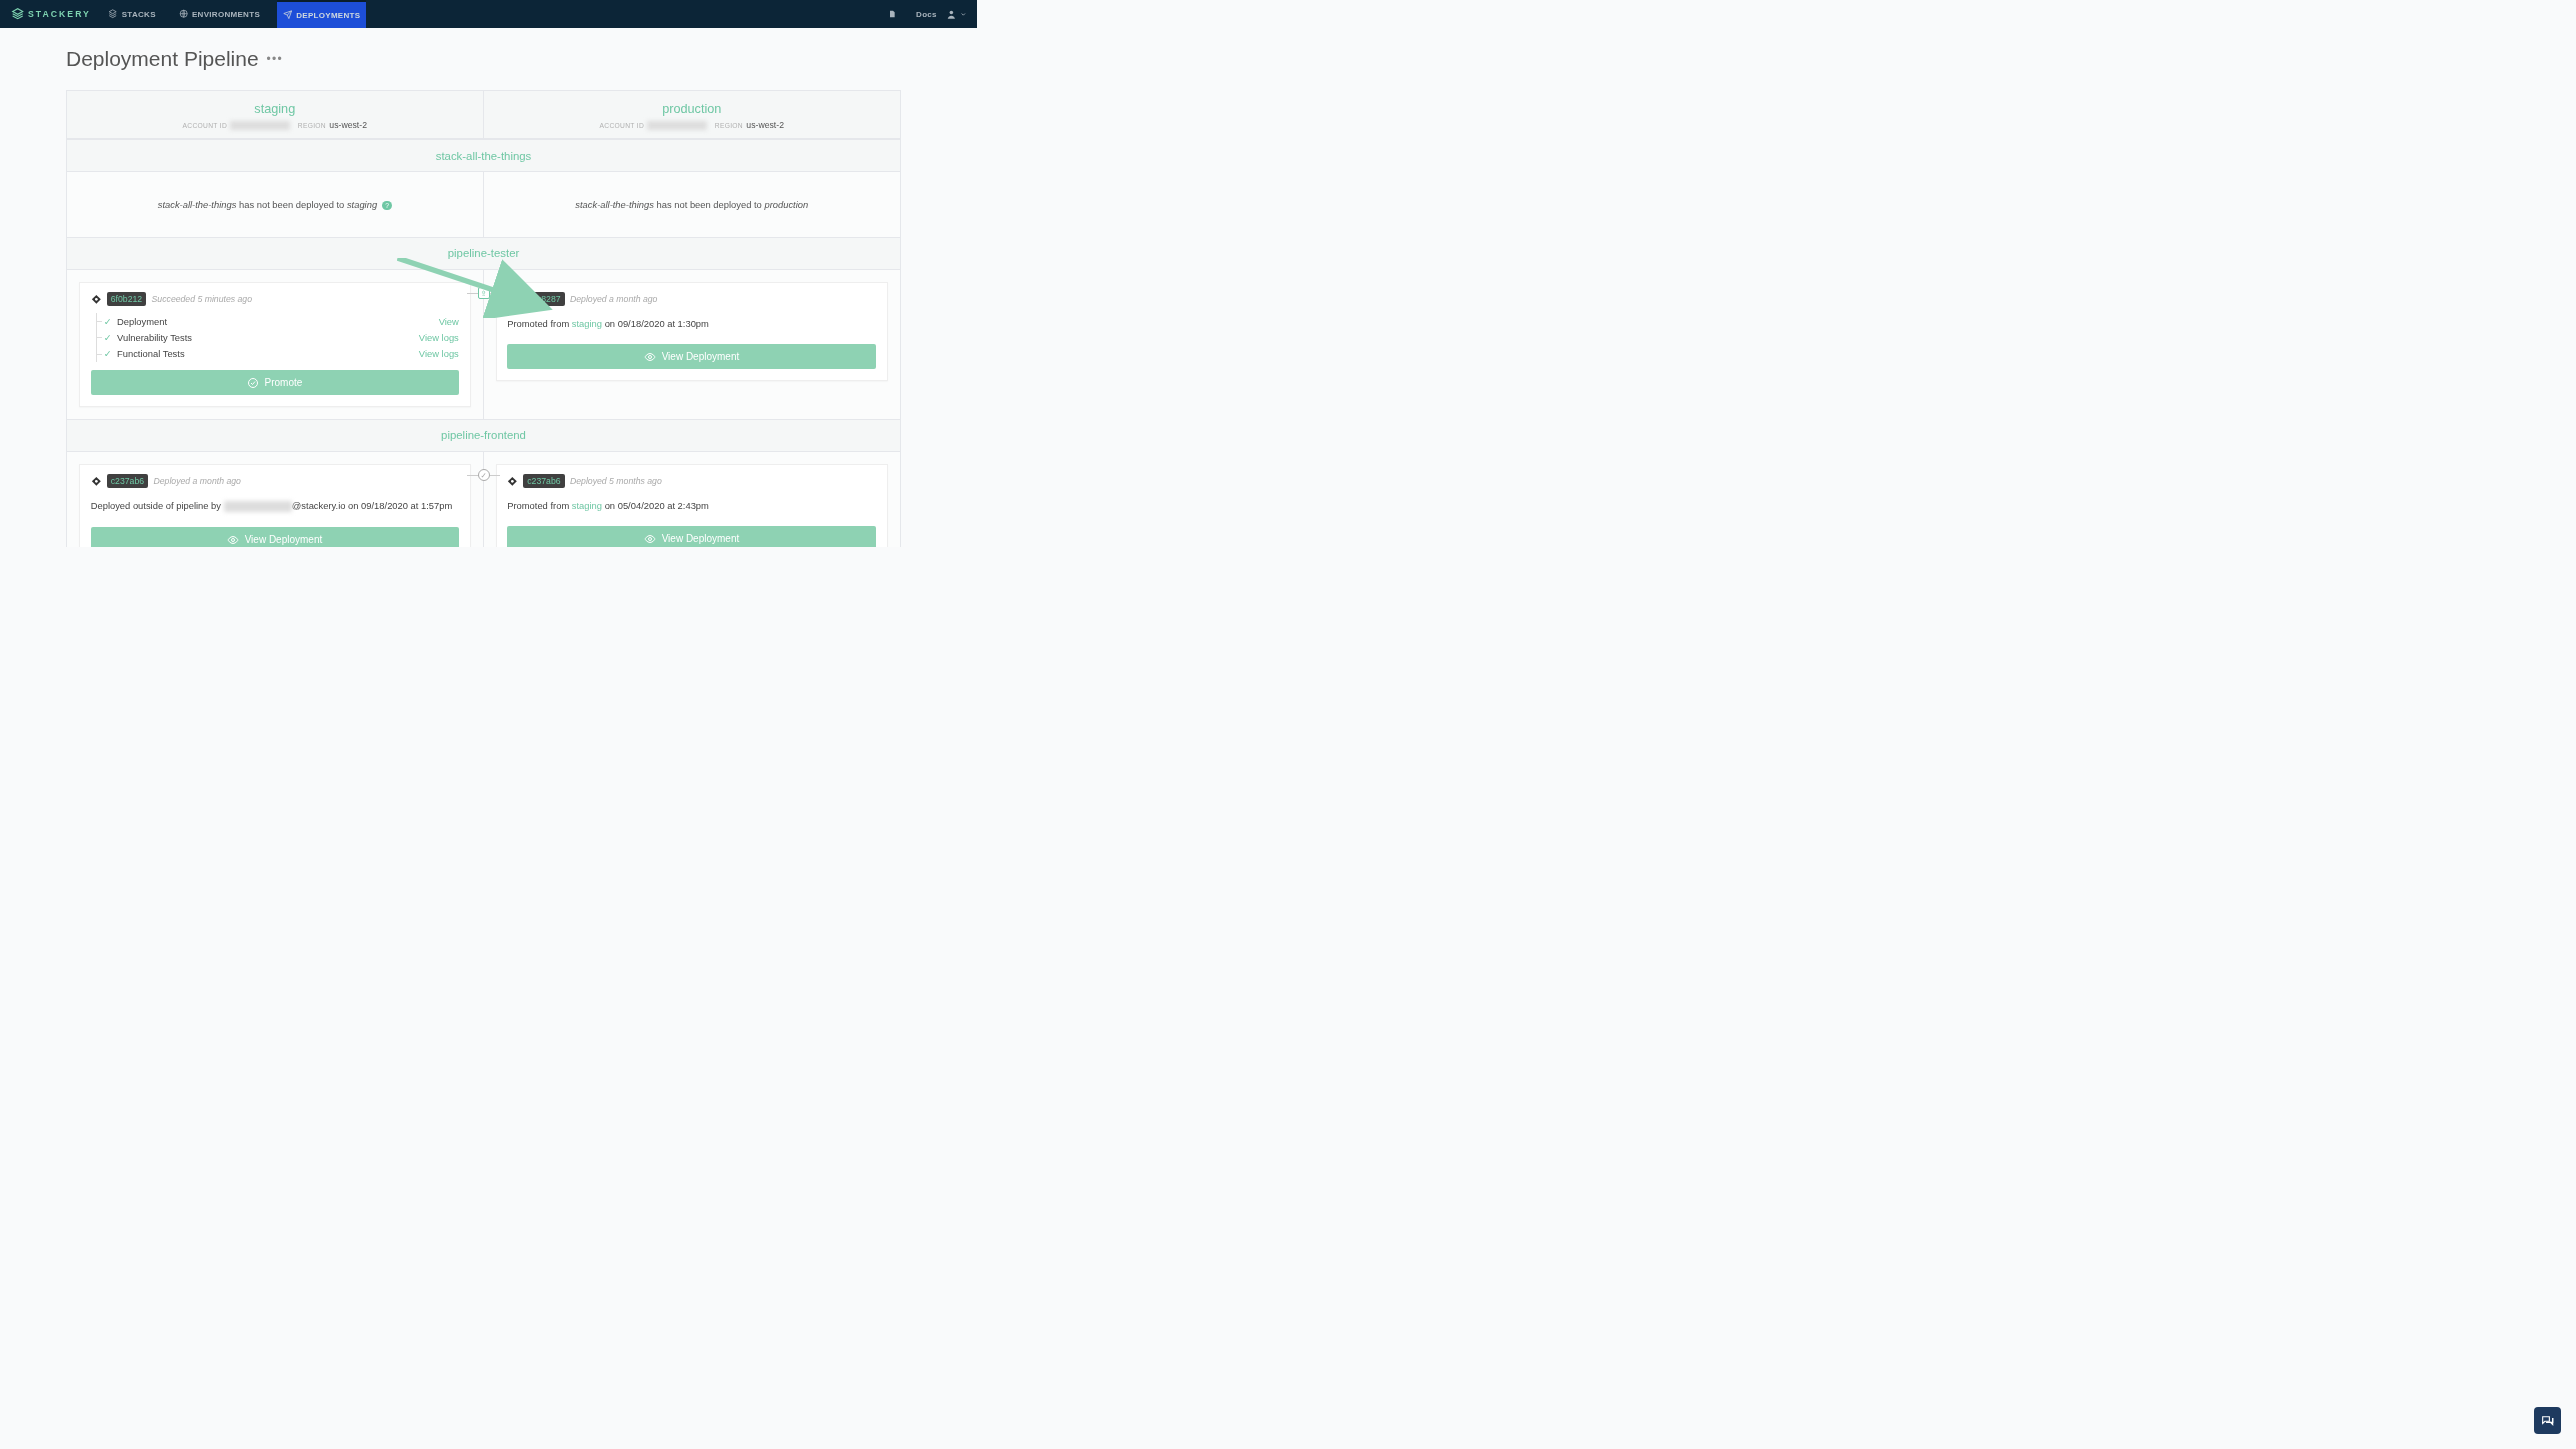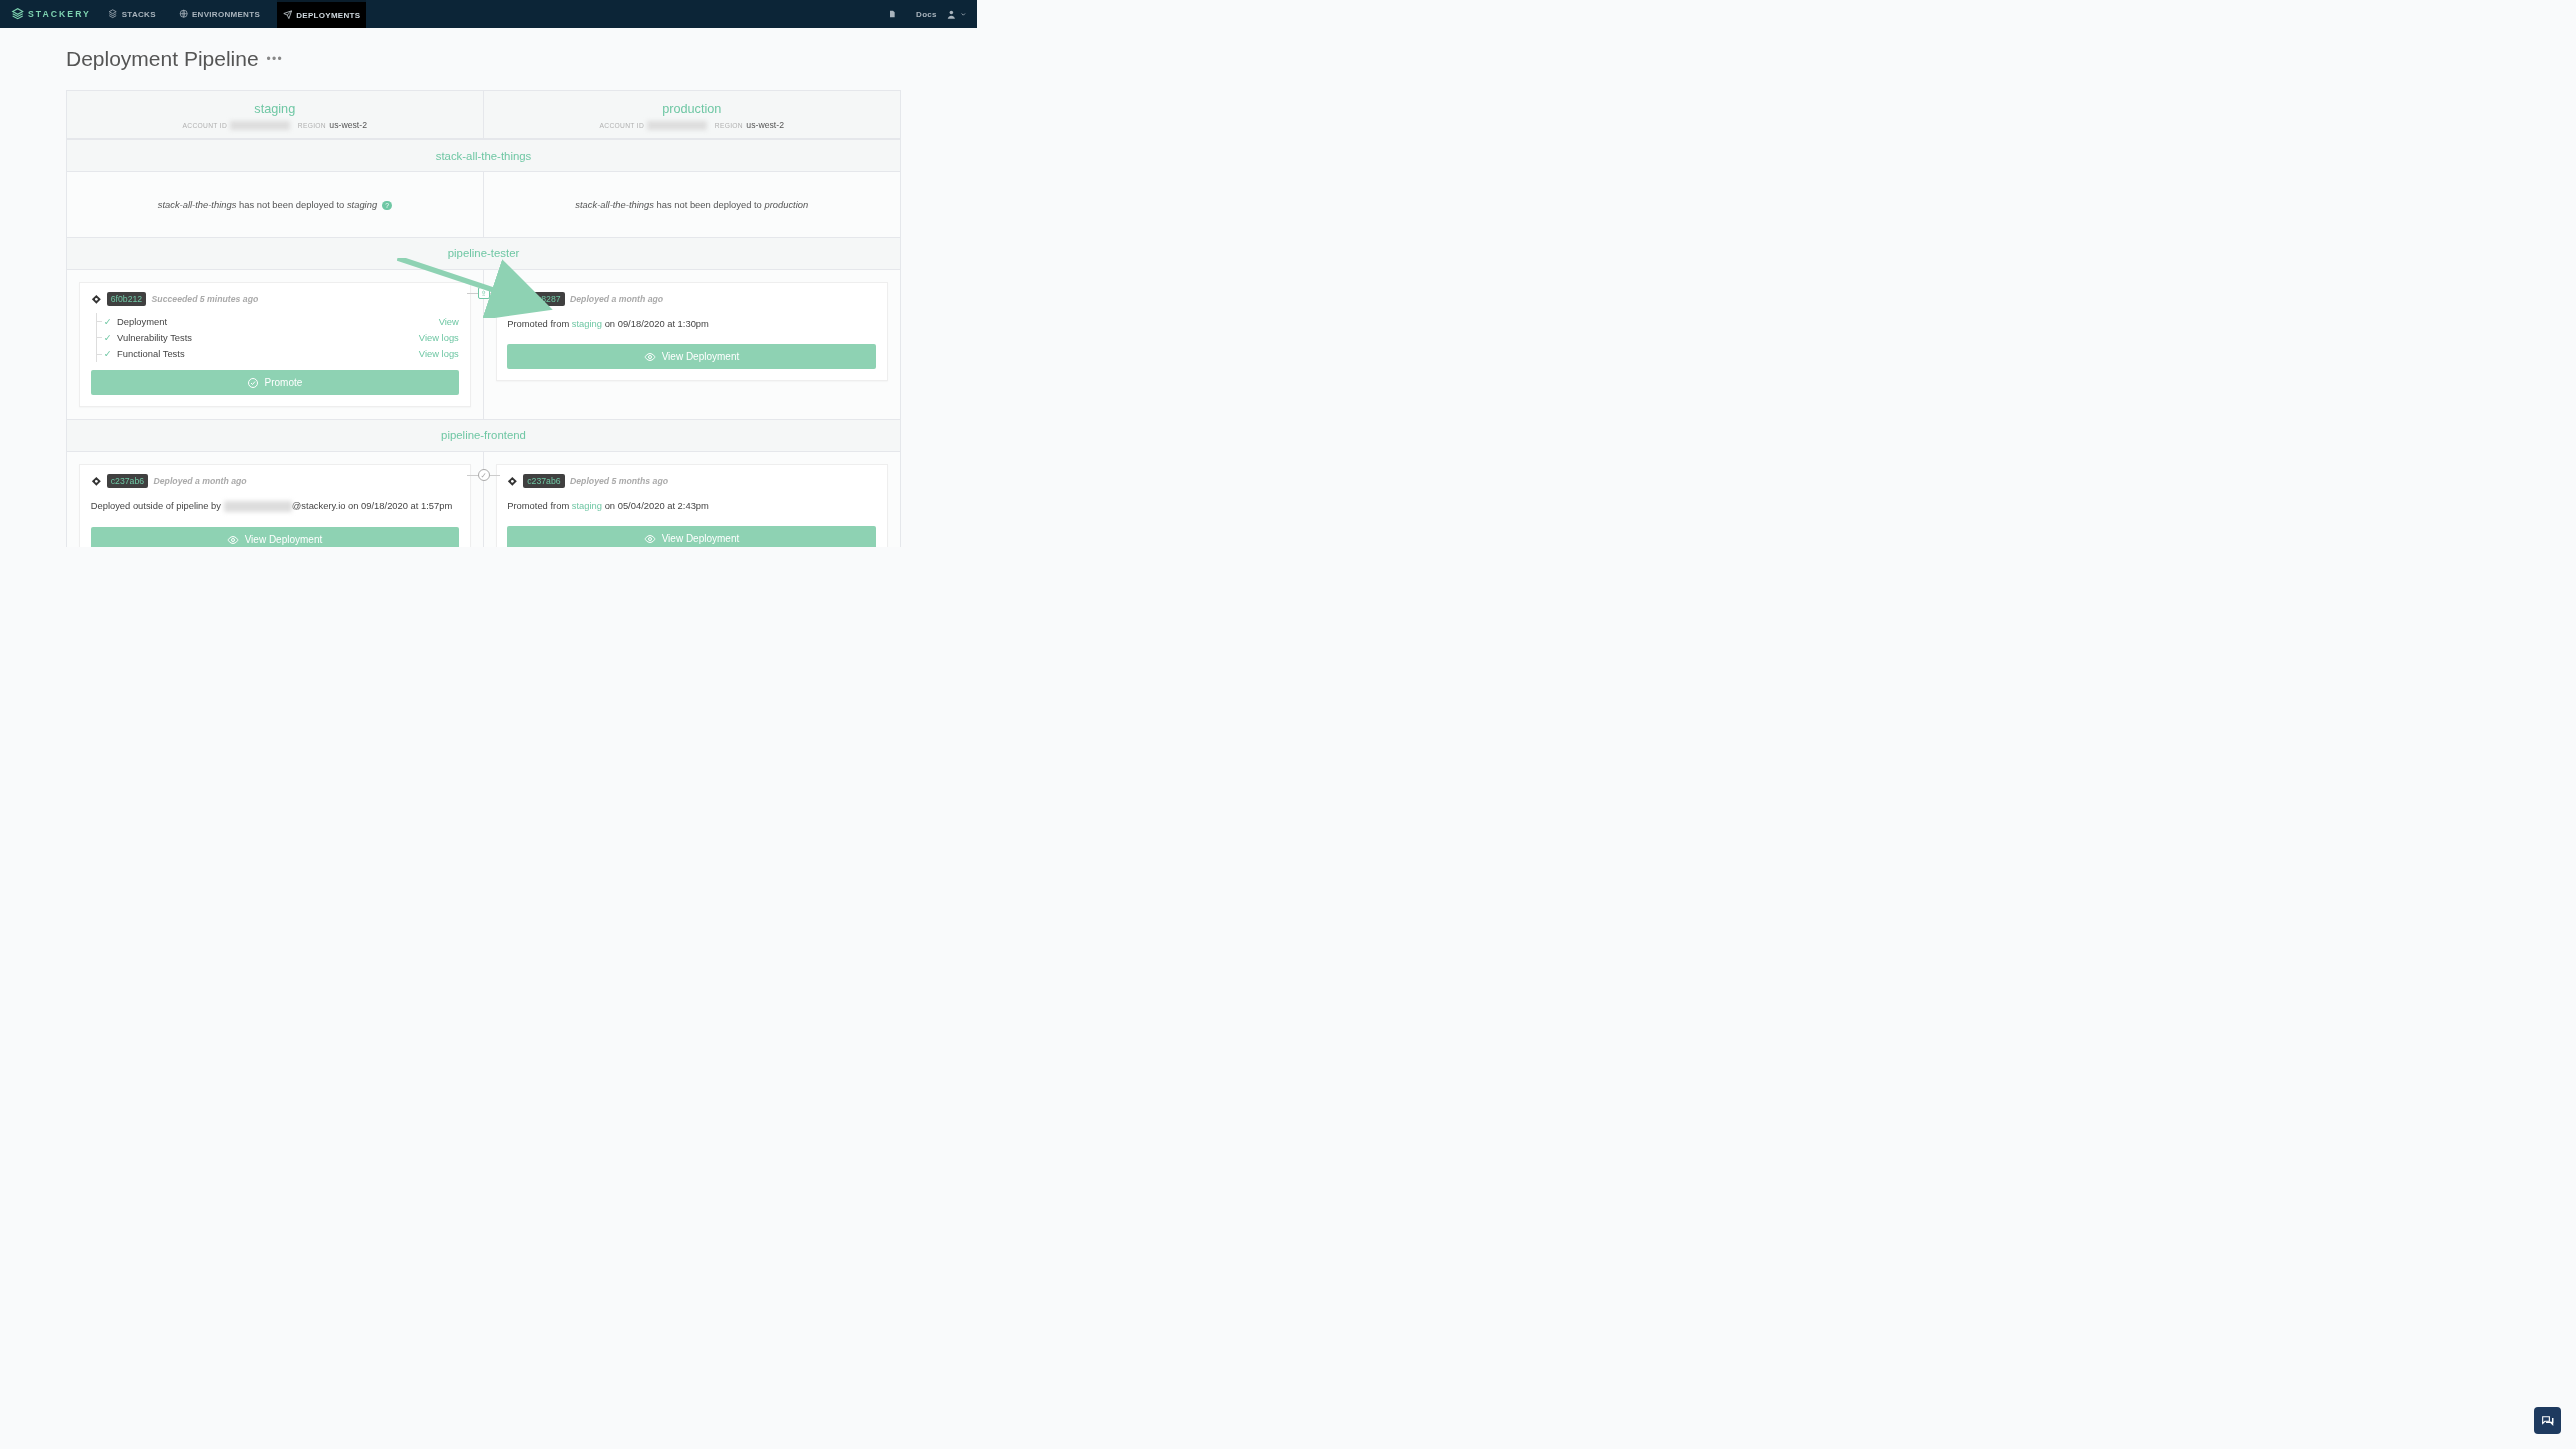--- a/index.html
+++ b/index.html
@@ -18,21 +18,21 @@
   align-items: center;
   padding: 0 10.7px;
   color: #a9b4bd;
   font-size: 8px;
   font-weight: 600;
   letter-spacing: 0.3px;
 }
 .topnav-left { display: flex; align-items: center; gap: 12px; }
 .logo { display: flex; align-items: center; gap: 4px; color: #7ed3b1; }
 .nav-item { display: flex; align-items: center; gap: 4px; cursor: pointer; padding: 0 5.4px; height: 28px; }
-.nav-item.active { background: #000000; border-top: 2px solid #0a1d2b; color: #cfd8de; }
+.nav-item.active { background: #1d4ed8; border-top: 2px solid #0a1d2b; color: #cfd8de; }
 .topnav-right { margin-left: auto; display: flex; align-items: center; gap: 9.4px; }
 .main { padding: 19px 76px 0 66px; }
 .page-title { font-size: 21px; font-weight: 400; color: #555; display: flex; align-items: center; gap: 8px; margin-bottom: 19px; }
 .dots { font-size: 12px; letter-spacing: 1.3px; color: #888; }
 
 .envs {
   display: grid;
   grid-template-columns: 1fr 1fr;
   background: #f5f7f7;
   border: 0.7px solid #e5e7eb;
@@ -74,21 +74,21 @@
 
 .card {
   background: #fff;
   border: 0.7px solid #eee;
   padding: 9.4px 10.7px 10.7px 10.7px;
   box-shadow: 0 0.7px 1.3px rgba(0,0,0,0.03);
 }
 .card-head { display: flex; align-items: center; gap: 5.4px; margin-bottom: 6.7px; }
 .git-icon svg { display: block; }
 .commit-tag { background: #404040; color: #6fc7a4; font-size: 8.7px; padding: 2px 4px; border-radius: 2px; }
-.status-text { color: #aaa; font-style: italic; font-size: 8.7px; font-weight: bold; }
+.status-text { color: #aaa; font-style: italic; font-size: 8.7px; }
 
 .steps { margin: 4px 0 8px 5.4px; border-left: 0.7px solid #ddd; }
 .step { display: flex; align-items: center; gap: 5.4px; font-size: 9.4px; color: #444; padding: 2.7px 0 2.7px 6.7px; position: relative; }
 .step:before { content:''; position: absolute; left: -0.7px; top: 50%; width: 5.4px; border-top: 0.7px solid #ddd; }
 .check { color: #6fc7a4; }
 .step-action { margin-left: auto; color: #6fc7a4; font-size: 9.4px; cursor: pointer; }
 
 .card-btn {
   background: #8ed2b3;
   color: #fff;

